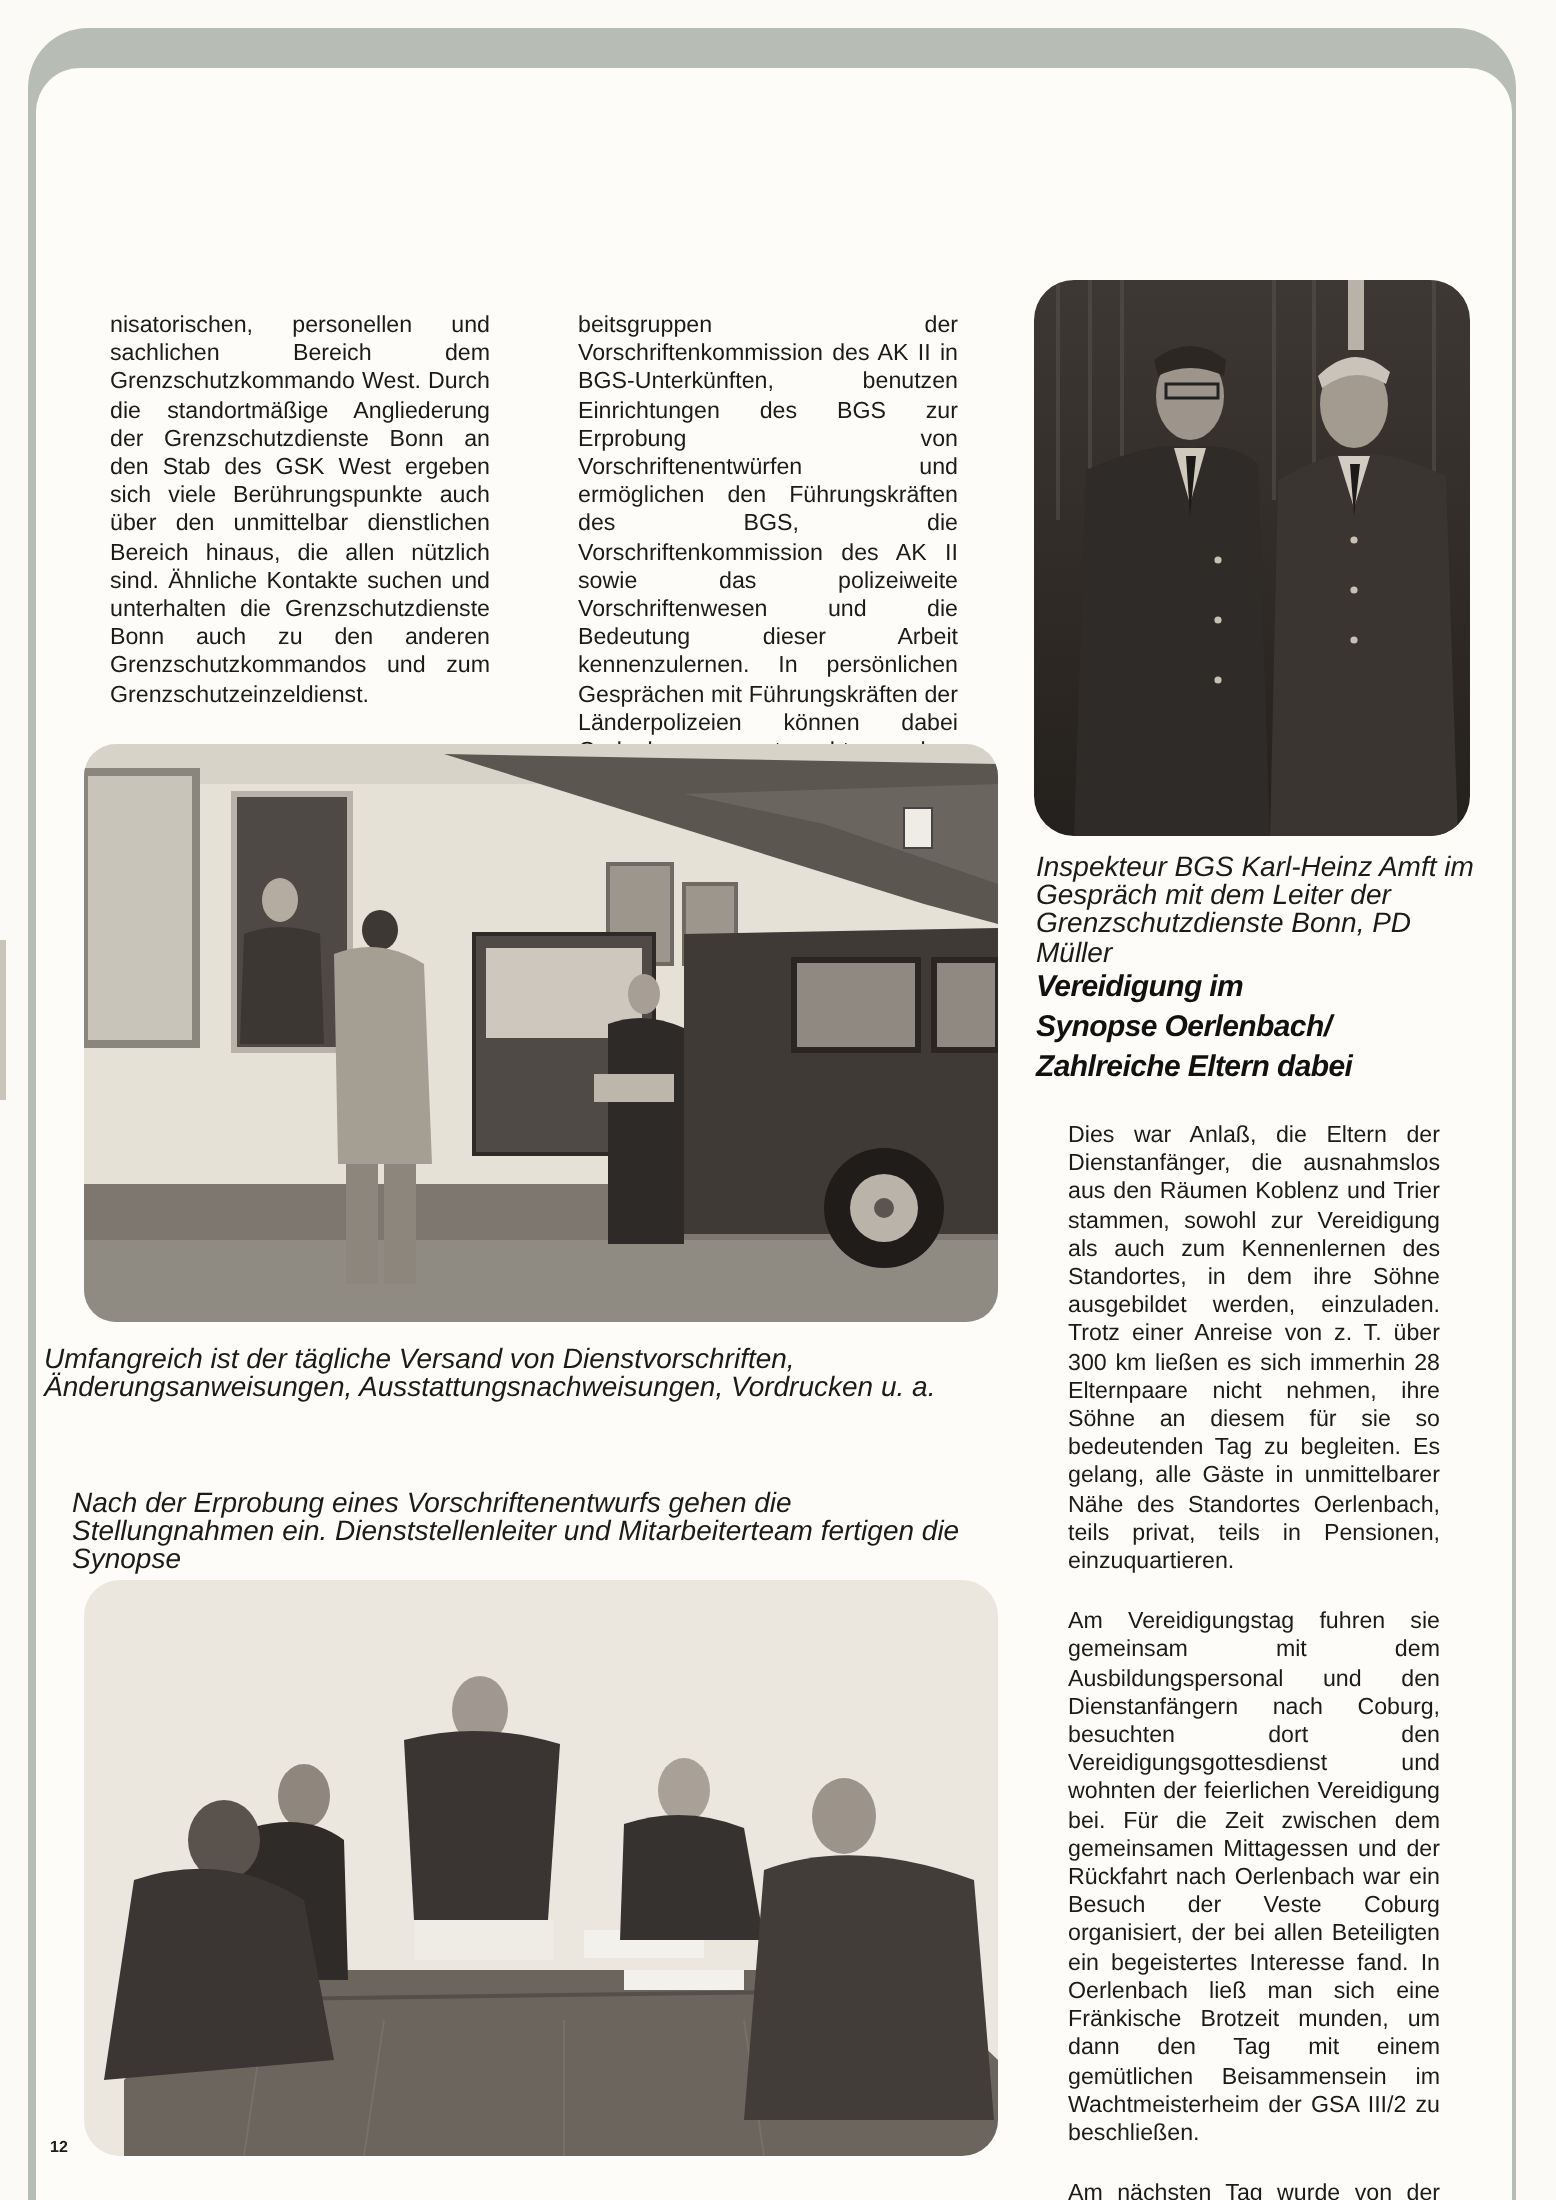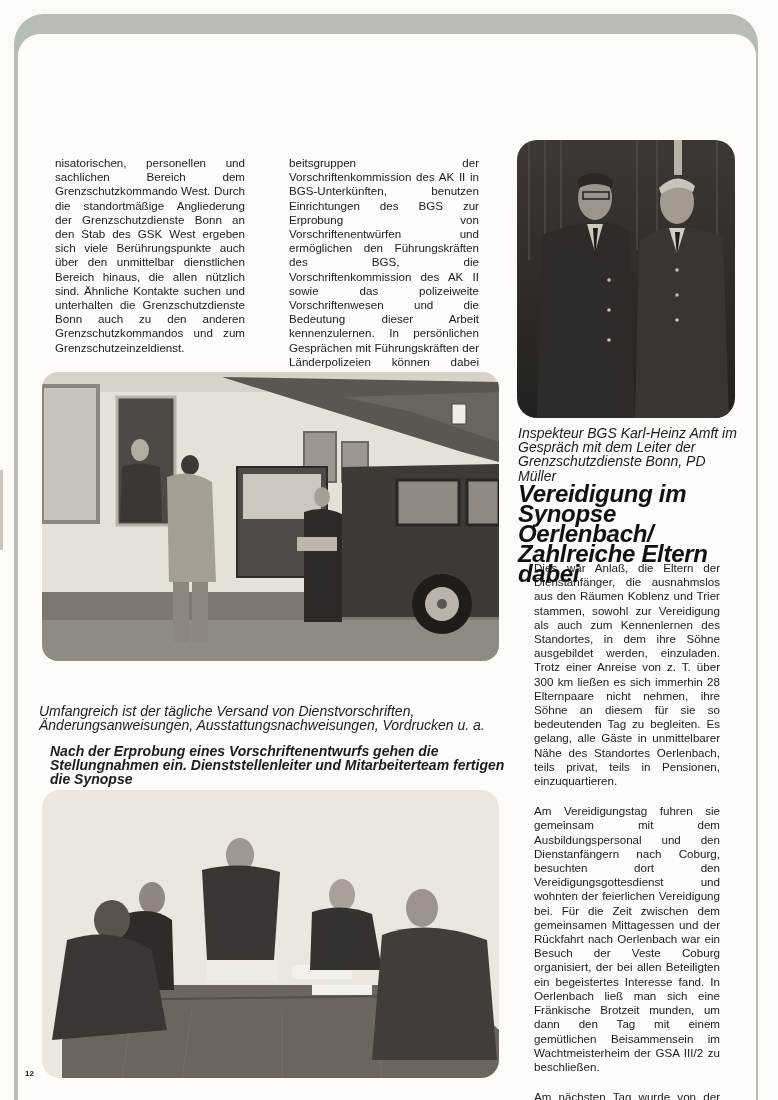--- a/index.html
+++ b/index.html
@@ -25,27 +25,27 @@
 
   .photo { position: absolute; overflow: hidden; border-radius: 16px; }
   .photo svg { display: block; width: 100%; height: 100%; }
 
   .photo-officers { left: 517px; top: 140px; width: 218px; height: 278px; border-radius: 20px; }
   .photo-van { left: 42px; top: 372px; width: 457px; height: 289px; }
   .photo-meeting { left: 42px; top: 790px; width: 457px; height: 288px; border-radius: 18px; }
 
   .caption { position: absolute; font-style: italic; font-size: 14px; line-height: 14.2px; }
   .cap-officers { left: 518px; top: 426px; width: 222px; }
-  .cap-van { left: 39px; top: 672px; width: 470px; margin-top: 32px; }
-  .cap-meeting { left: 50px; top: 744px; width: 462px; font-weight: bold; }
+  .cap-van { left: 22px; top: 672px; width: 470px; }
+  .cap-meeting { left: 36px; top: 744px; width: 462px; }
 
   .headline {
     position: absolute; left: 518px; top: 484px; width: 230px;
     font-family: "Liberation Sans", sans-serif; font-weight: bold; font-style: italic;
-    font-size: 24px; line-height: 20px; letter-spacing: -0.3px; color: #111;
+    font-size: 15px; line-height: 20px; letter-spacing: -0.3px; color: #111;
   }
   .page-number { position: absolute; left: 25px; top: 1069px; font-size: 8px; font-weight: bold; }
   .left-edge { position: absolute; left: 0; top: 470px; width: 3px; height: 80px; background: #9a8f80; opacity: .5; }
 </style>
 </head>
 <body>
 
 <div class="frame"></div>
 <div class="frame-inner"></div>
 <div class="left-edge"></div>

